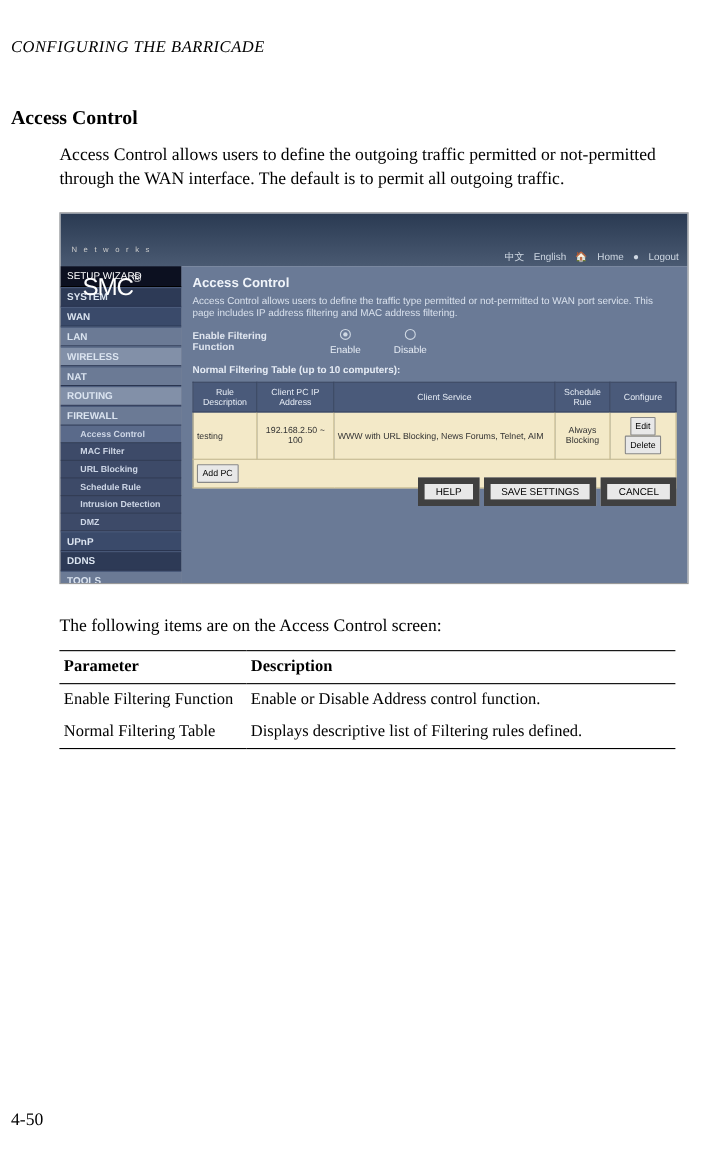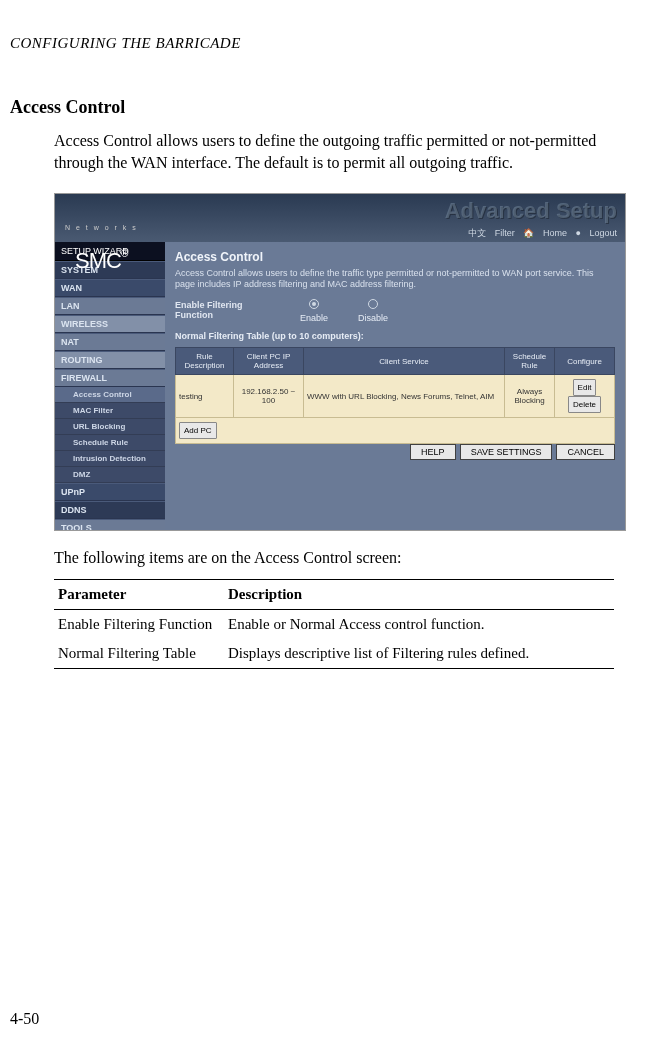--- a/index.html
+++ b/index.html
@@ -185,30 +185,30 @@
     .addpc-row td { background: #f3e9c8; text-align: left; }
     .bbar {
       position: absolute;
       right: 10px;
       bottom: 70px;
       display: flex;
       gap: 4px;
     }
     .bbar .wbtn {
       background: #e8e8e8;
-      border: 1px solid #404040;
+      border: 6px solid #404040;
       padding: 2px 10px;
       font-size: 9px;
       color: #000;
     }
     .caption-below {
       font-size: 16px;
       line-height: 1.4;
       margin-left: 44px;
-      margin-top: 16px;
+      margin-top: 28px;
       margin-bottom: 10px;
     }
     .param-table {
       margin-left: 44px;
       width: 560px;
       border-collapse: collapse;
       font-size: 15px;
     }
     .param-table th {
       text-align: left;
@@ -240,24 +240,23 @@
 <h2 class="section-title">Access Control</h2>
 
 <p class="desc-para">Access Control allows users to define the outgoing traffic permitted or not-permitted through the WAN interface. The default is to permit all outgoing traffic.</p>
 
 <div class="screenshot">
   <div class="ss-header">
     <div class="ss-logo">
       <span>SMC</span><sup>®</sup>
     </div>
     <div class="ss-networks">N e t w o r k s</div>
-    <div class="ss-adv">Advanced Setup</div>
     <div class="ss-topnav">
       <span>中文</span>
-      <span>Filter</span>
+      <span>English</span>
       <span>🏠 <span>Home</span></span>
       <span>● <span>Logout</span></span>
     </div>
   </div>
   <div class="ss-body">
     <div class="ss-sidebar">
       <div class="setup-wizard">SETUP WIZARD</div>
       <div class="nav-item dark">SYSTEM</div>
       <div class="nav-item">WAN</div>
       <div class="nav-item light">LAN</div>
@@ -327,21 +326,21 @@
 <p class="caption-below">The following items are on the Access Control screen:</p>
 
 <table class="param-table">
   <tbody>
       <tr>
     <th>Parameter</th>
     <th>Description</th>
   </tr>
   <tr>
     <td class="p">Enable Filtering Function</td>
-    <td>Enable or Normal Access control function.</td>
+    <td>Enable or Disable Address control function.</td>
   </tr>
   <tr class="last">
     <td class="p">Normal Filtering Table</td>
     <td>Displays descriptive list of Filtering rules defined.</td>
   </tr>
 </tbody>
   </table>
 
 <div class="page-num">4-50</div>
 

